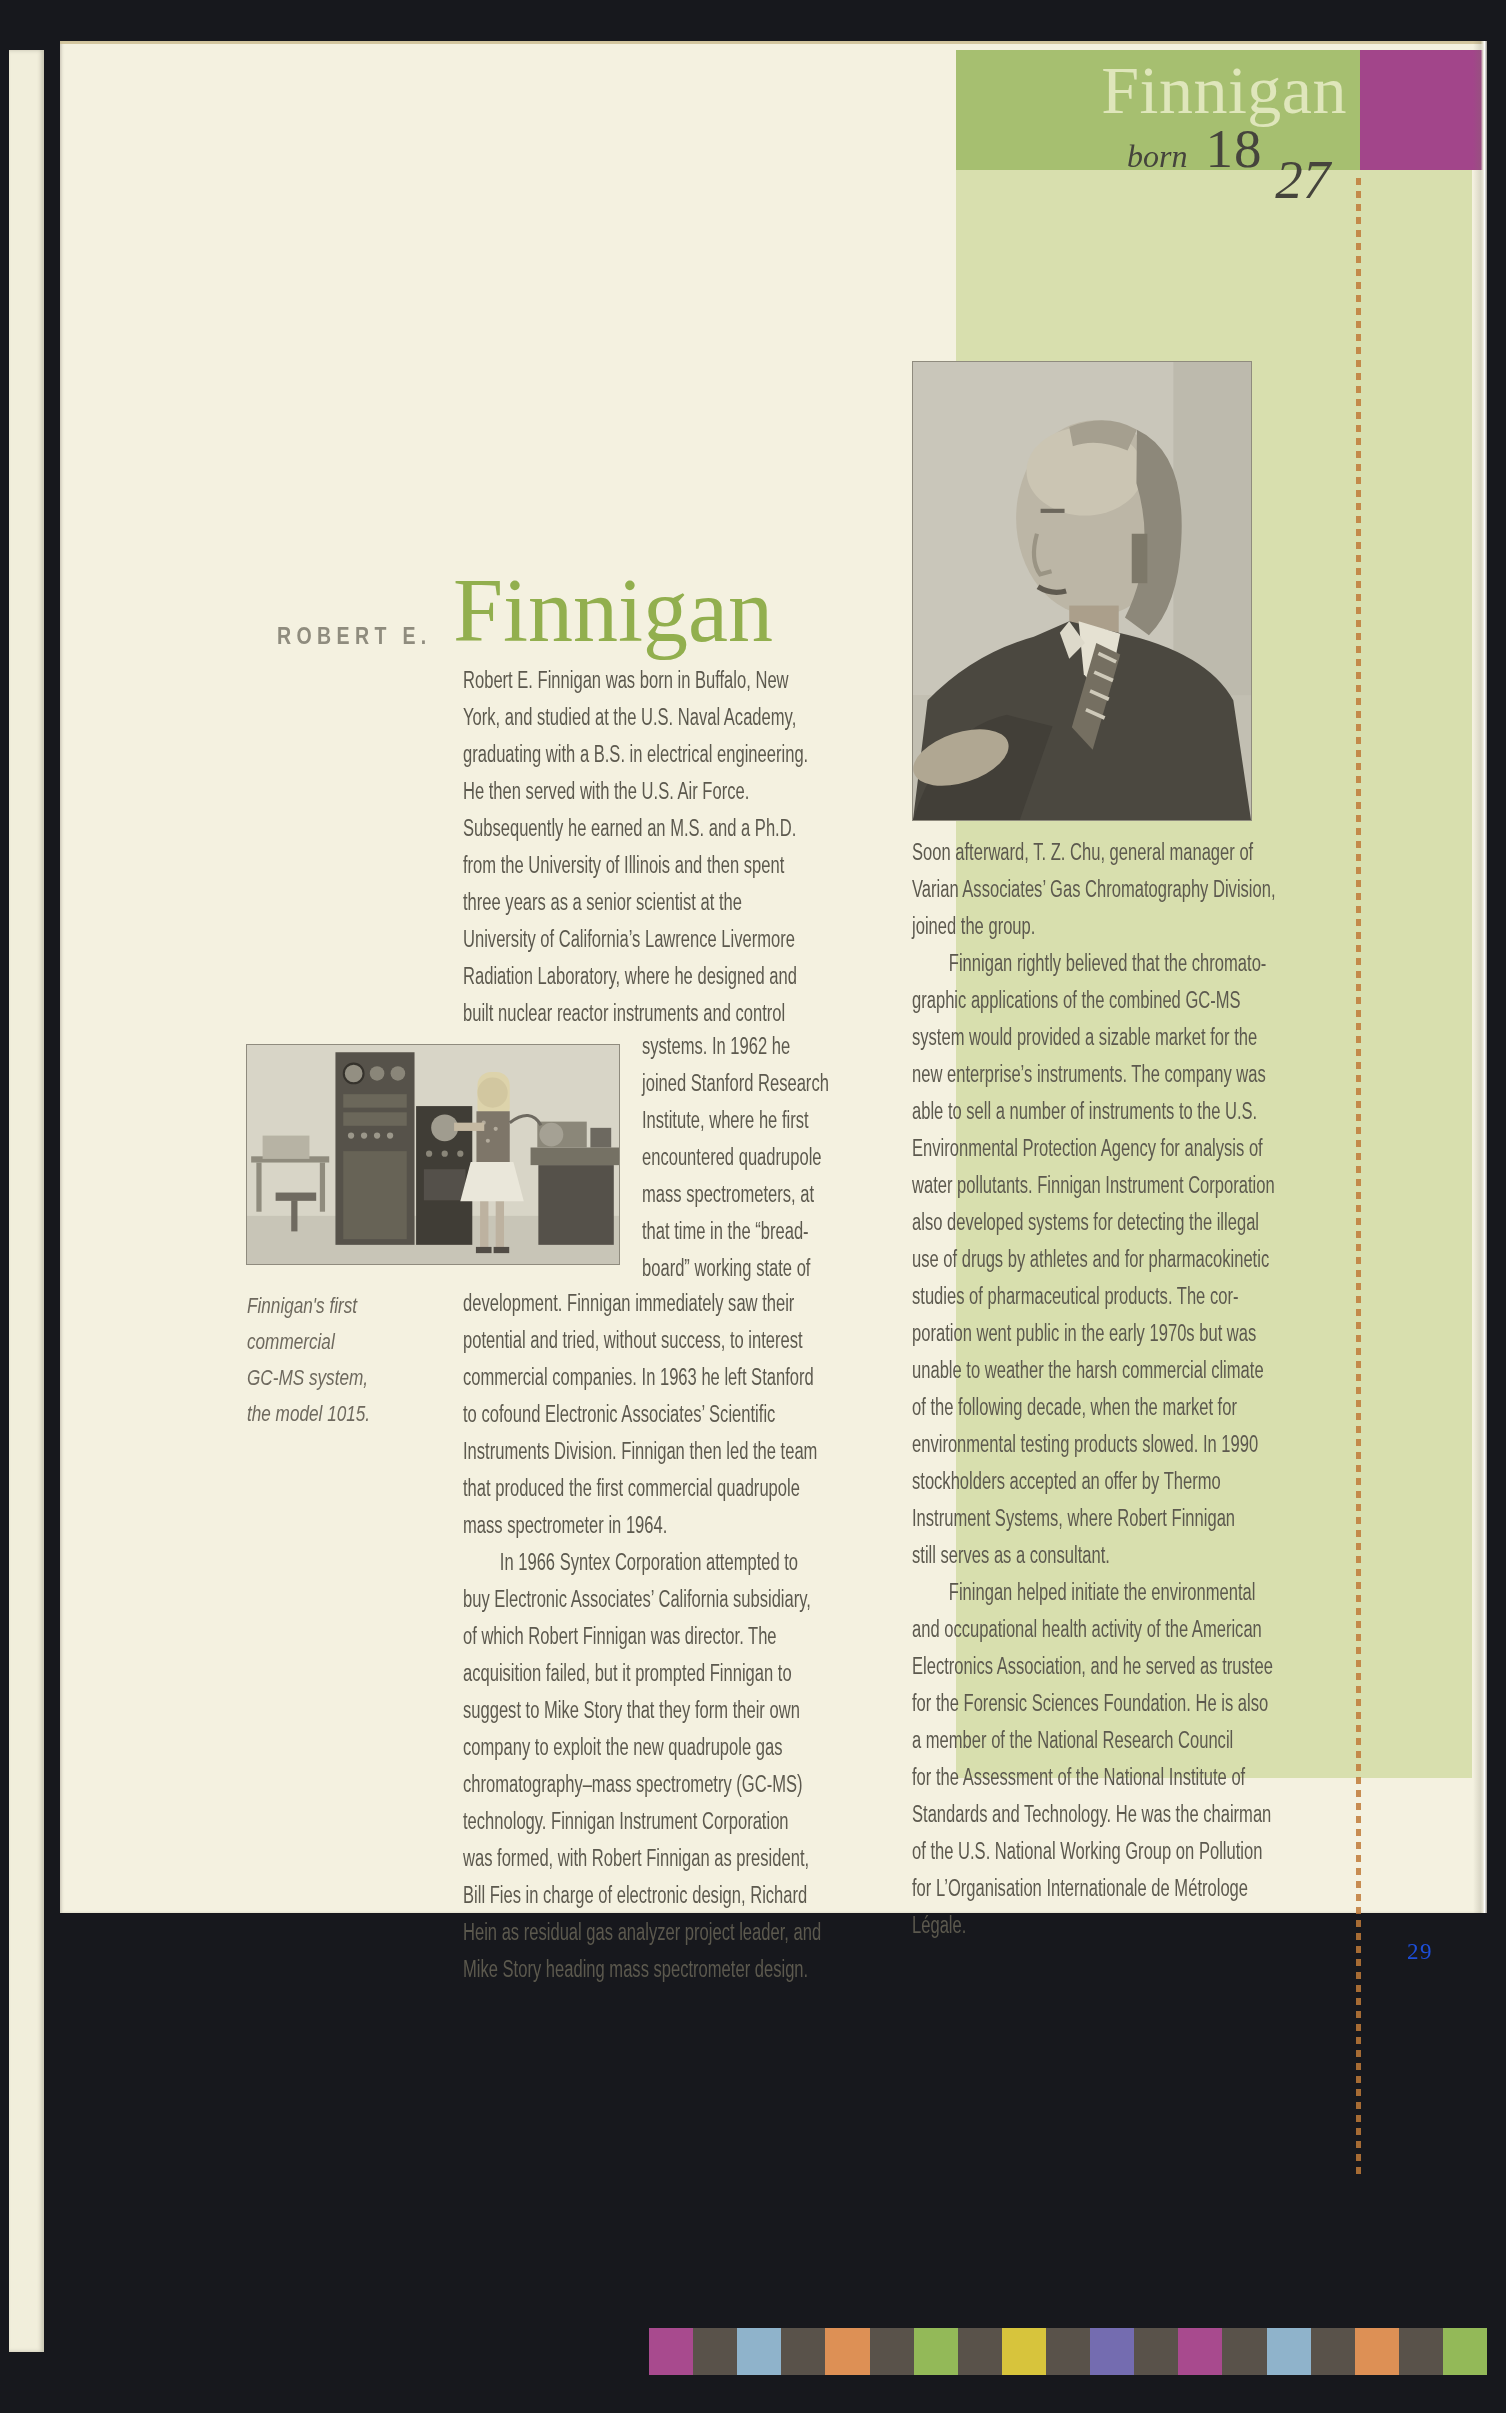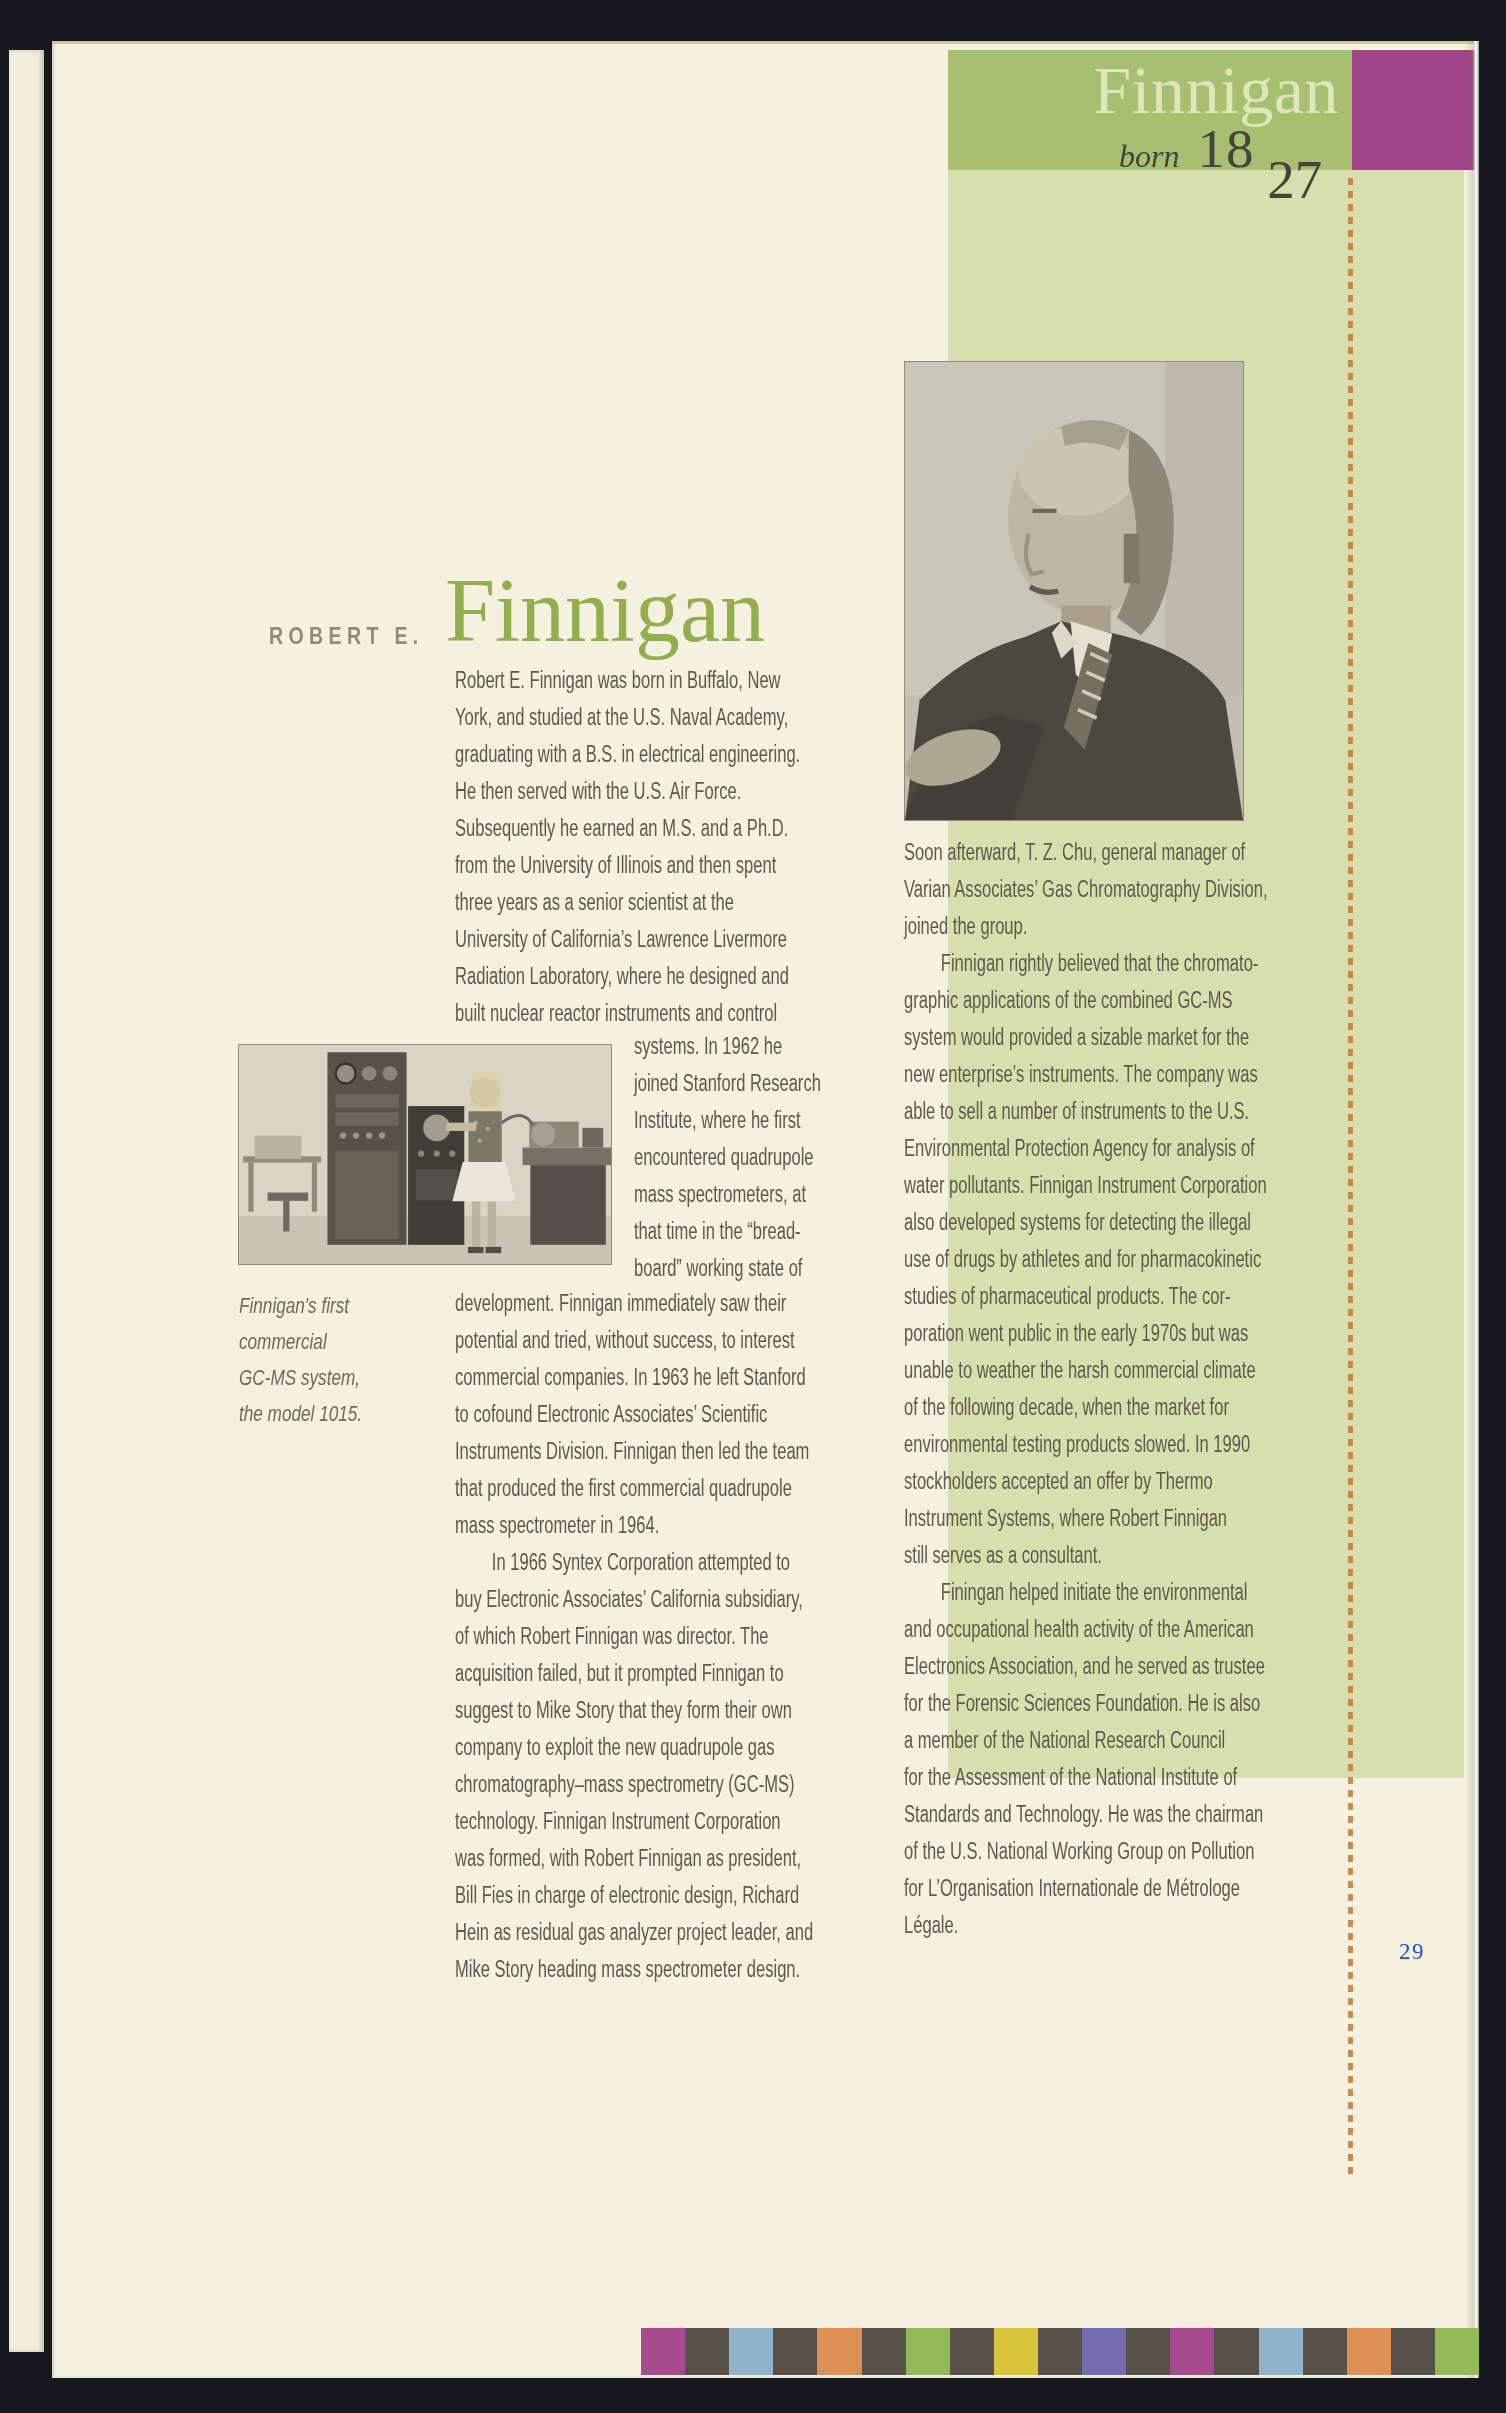--- a/index.html
+++ b/index.html
@@ -12,21 +12,21 @@
   }
   .scan{position:absolute;inset:0;}
   
   .left-page-edge{
     position:absolute;left:9.4px;top:50px;width:35px;height:2302px;
     background:#f1eedb;
     box-shadow:inset -2.6px 0 4.2px rgba(60,55,40,.25);
   }
   
   .page{
-    position:absolute;left:52px;top:41px;width:1427px;height:2337px;
+    position:absolute;left:60px;top:41px;width:1427px;height:1872px;
     background:#f4f1e0;
     box-shadow:inset 1.6px 0 2.6px rgba(90,85,70,.25);
   }
   .page::after{ 
     content:'';position:absolute;right:0;top:0;bottom:0;width:13.6px;
     background:linear-gradient(90deg, rgba(0,0,0,0) 0%, rgba(120,115,100,.22) 55%, #e9e5d5 72%, #ffffff 82%, #97928a 100%);
   }
   .top-edge-line{position:absolute;left:0;top:0;width:100%;height:2.6px;background:#c9b98b;opacity:.75;}
 
   .block-green{position:absolute;left:896px;top:9px;width:404px;height:120px;background:#a6bf70;}
@@ -44,21 +44,21 @@
     font-size:68px;line-height:1;text-align:right;
     color:#dfe6bb;letter-spacing:0.5px;
   }
   .header-born{
     position:absolute;left:1067px;top:76px;
     display:flex;align-items:baseline;gap:18px;
     color:#45443c;font-family:"Liberation Serif", serif;
   }
   .header-born .born-label{font-style:italic;font-size:32px;}
   .header-born .year-hi{font-size:55px;letter-spacing:1px;}
-  .header-born .year-lo{font-size:55px;position:relative;top:31px;margin-left:-5.2px;}
+  .header-born .year-lo{font-size:55px;position:relative;top:31px;margin-left:-5.2px;font-style:italic;}
 
   .title-eyebrow{
     position:absolute;left:217px;top:582px;
     font-size:23px;font-weight:700;color:#8f8c7e;
     letter-spacing:6.3px;
     transform:scaleX(.85);transform-origin:0 0;
     white-space:pre;
   }
   .title-name{
     position:absolute;left:393px;top:525px;

